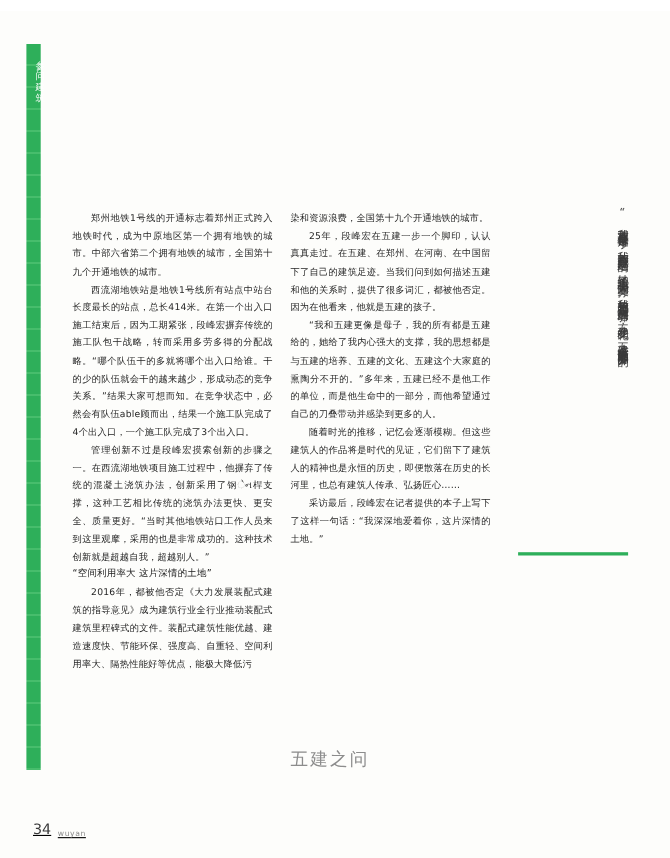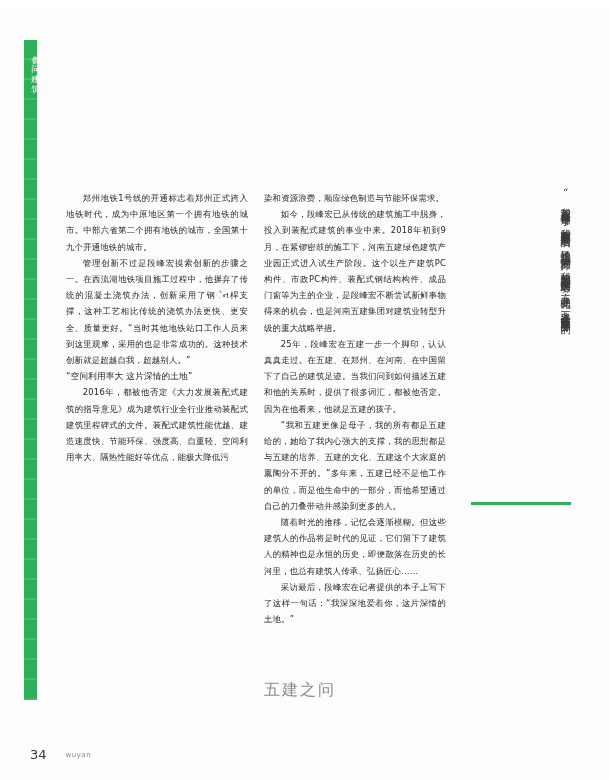--- a/index.html
+++ b/index.html
@@ -115,22 +115,23 @@
     font-size: 8.6px;
     color: #1a1a1a;
   }
 
   
   .footer {
     position: absolute;
     left: 30px;
     bottom: 28px;
     display: flex;
-    align-items: center;
-    gap: 19px;
+    align-items: flex-end;
+    gap: 6px;
+    text-decoration: underline;
   }
   .folio {
     font-size: 13px;
     color: #3a3a3a;
     font-family: "DejaVu Sans", sans-serif;
   }
   .footer-mark {
     font-size: 7px;
     color: #8a8a8a;
     letter-spacing: 0.5px;
@@ -139,28 +140,28 @@
 </head>
 <body>
 
 <div class="page">
 
   <div class="side-bar-inner"></div>
   <div class="side-label">参 问  建 筑</div>
 
   <div class="col col-1">
     <p>郑州地铁1号线的开通标志着郑州正式跨入地铁时代，成为中原地区第一个拥有地铁的城市。中部六省第二个拥有地铁的城市，全国第十九个开通地铁的城市。</p>
+    <p>西流湖地铁站是地铁1号线所有站点中站台长度最长的站点，总长414米。在第一个出入口施工结束后，因为工期紧张，段峰宏摒弃传统的施工队包干战略，转而采用多劳多得的分配战略。“哪个队伍干的多就将哪个出入口给谁。干的少的队伍就会干的越来越少，形成动态的竞争关系。”结果大家可想而知。在竞争状态中，必然会有队伍able顾而出，结果一个施工队完成了4个出入口，一个施工队完成了3个出入口。</p>
     <p>管理创新不过是段峰宏摸索创新的步骤之一。在西流湖地铁项目施工过程中，他摒弃了传统的混凝土浇筑办法，创新采用了钢ેન桿支撑，这种工艺相比传统的浇筑办法更快、更安全、质量更好。“当时其他地铁站口工作人员来到这里观摩，采用的也是非常成功的。这种技术创新就是超越自我，超越别人。”</p>
     <p class="subhead noindent">“空间利用率大 这片深情的土地”</p>
     <p>2016年，都被他否定《大力发展装配式建筑的指导意见》成为建筑行业全行业推动装配式建筑里程碑式的文件。装配式建筑性能优越、建造速度快、节能环保、强度高、自重轻、空间利用率大、隔热性能好等优点，能极大降低污</p>
   </div>
 
   <div class="col col-2">
-    <p class="noindent">染和资源浪费，顺应绿色制造与节能环保需求。</p>
-    <p>如今，段峰宏已从传统的建筑施工中脱身，投入到装配式建筑的事业中来。2018年初到9月，在紧锣密鼓的施工下，河南五建绿色建筑产业园正式进入试生产阶段。这个以生产建筑PC构件、市政PC构件、装配式钢结构构件、成品门窗等为主的企业，是段峰宏不断尝试新鲜事物得来的机会，也是河南五建集团对建筑业转型升级的重大战略举措。</p>
+    <p class="noindent">染和资源浪费，全国第十九个开通地铁的城市。</p>
     <p>25年，段峰宏在五建一步一个脚印，认认真真走过。在五建、在郑州、在河南、在中国留下了自己的建筑足迹。当我们问到如何描述五建和他的关系时，提供了很多词汇，都被他否定。因为在他看来，他就是五建的孩子。</p>
     <p>“我和五建更像是母子，我的所有都是五建给的，她给了我内心强大的支撑，我的思想都是与五建的培养、五建的文化、五建这个大家庭的熏陶分不开的。”多年来，五建已经不是他工作的单位，而是他生命中的一部分，而他希望通过自己的刀叠带动并感染到更多的人。</p>
     <p>随着时光的推移，记忆会逐渐模糊。但这些建筑人的作品将是时代的见证，它们留下了建筑人的精神也是永恒的历史，即便散落在历史的长河里，也总有建筑人传承、弘扬匠心……</p>
     <p>采访最后，段峰宏在记者提供的本子上写下了这样一句话：“我深深地爱着你，这片深情的土地。”</p>
   </div>
 
   <div class="pullquote">“我和五建更像是母子，我的所有都是五建给的，她给了我小心强大的支撑，我的思想都是与五建的培养、五建的文化，五建这个大家庭的熏陶分不开的。”</div>
   <div class="pullquote-rule"></div>
 
   <div class="headline">五建之问</div>

